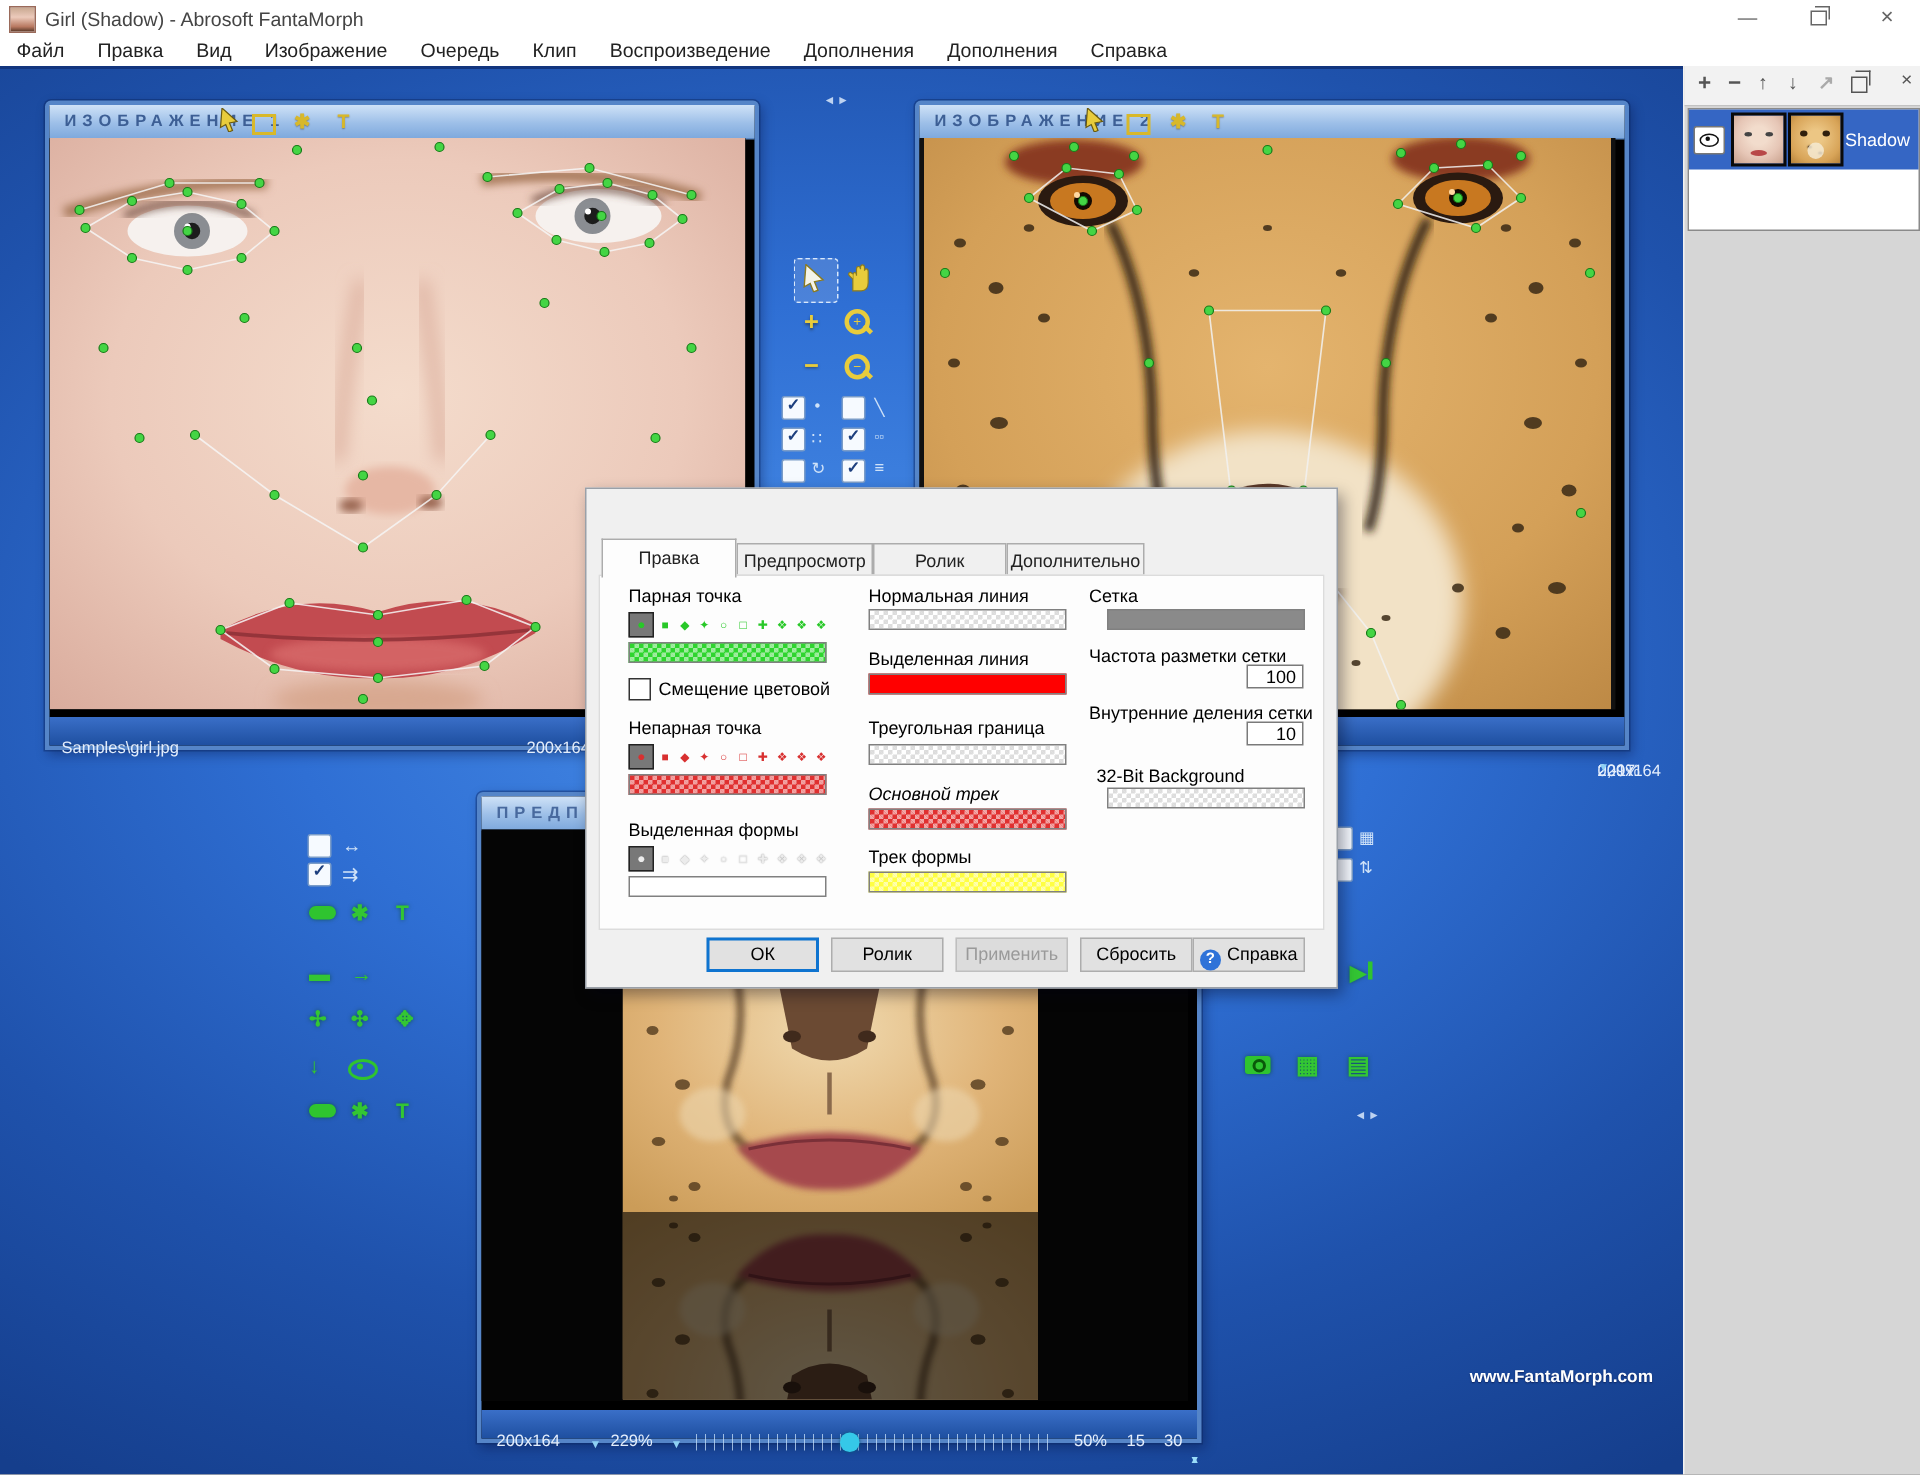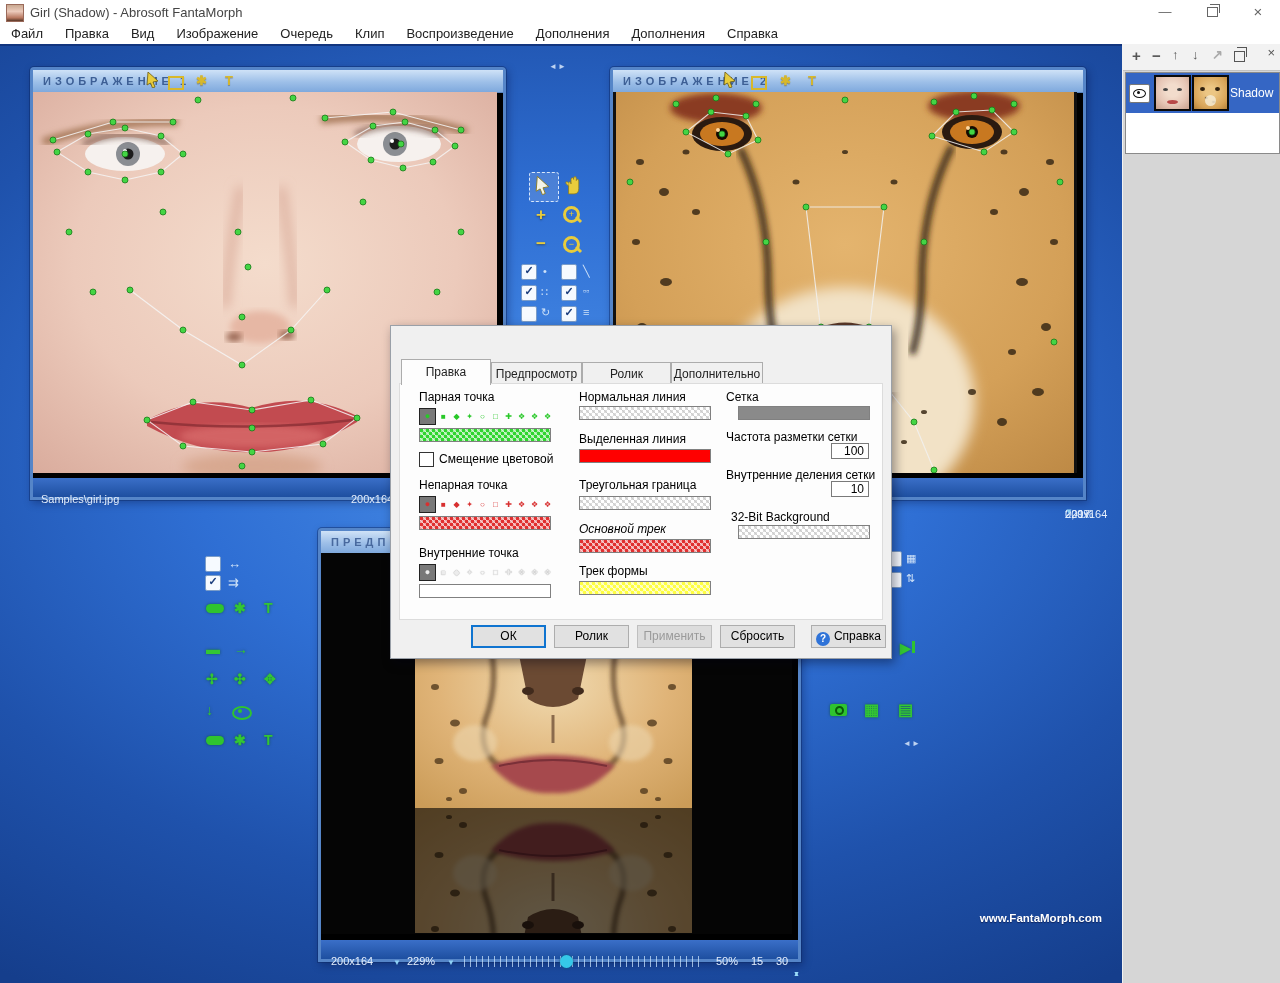--- a/index.html
+++ b/index.html
@@ -564,21 +564,21 @@
         <span>◆</span>
         <span>✦</span>
         <span>○</span>
         <span>□</span>
         <span>✚</span>
         <span>❖</span>
         <span>❖</span>
         <span>❖</span>
       </div>
     <div class="bar checker b-red" style="left:28px;top:190px;"></div>
-    <div class="dl" style="left:28px;top:220px;">Внутренние точка</div>
+    <div class="dl" style="left:28px;top:220px;">Выделенная формы</div>
     <div class="ptrow pt-white" style="left:28px;top:237px;">
         <span>●</span>
         <span>■</span>
         <span>◆</span>
         <span>✦</span>
         <span>○</span>
         <span>□</span>
         <span>✚</span>
         <span>❖</span>
         <span>❖</span>
@@ -603,16 +603,16 @@
     <input class="din" style="left: 440px; top: 117px;" value="100">
     <div class="dl" style="left:335px;top:142px;">Внутренние деления сетки</div>
     <input class="din" style="left: 440px; top: 155px;" value="10">
     <div class="dl" style="left:340px;top:184px;">32-Bit Background</div>
     <div class="bar checker-lt b-white" style="left:347px;top:199px;"></div>
 
     <div class="dbtn dbtn-ok" style="left:80px;">ОК</div>
     <div class="dbtn" style="left:163px;">Ролик</div>
     <div class="dbtn dbtn-dis" style="left:246px;">Применить</div>
     <div class="dbtn" style="left:329px;">Сбросить</div>
-    <div class="dbtn" style="left:420px;"><span class="hlp">?</span><span>Справка</span></div>
+    <div class="dbtn" style="left:404px;"><span class="hlp">?</span><span>Справка</span></div>
   </div>
 
 </div>
 
 </body></html>

